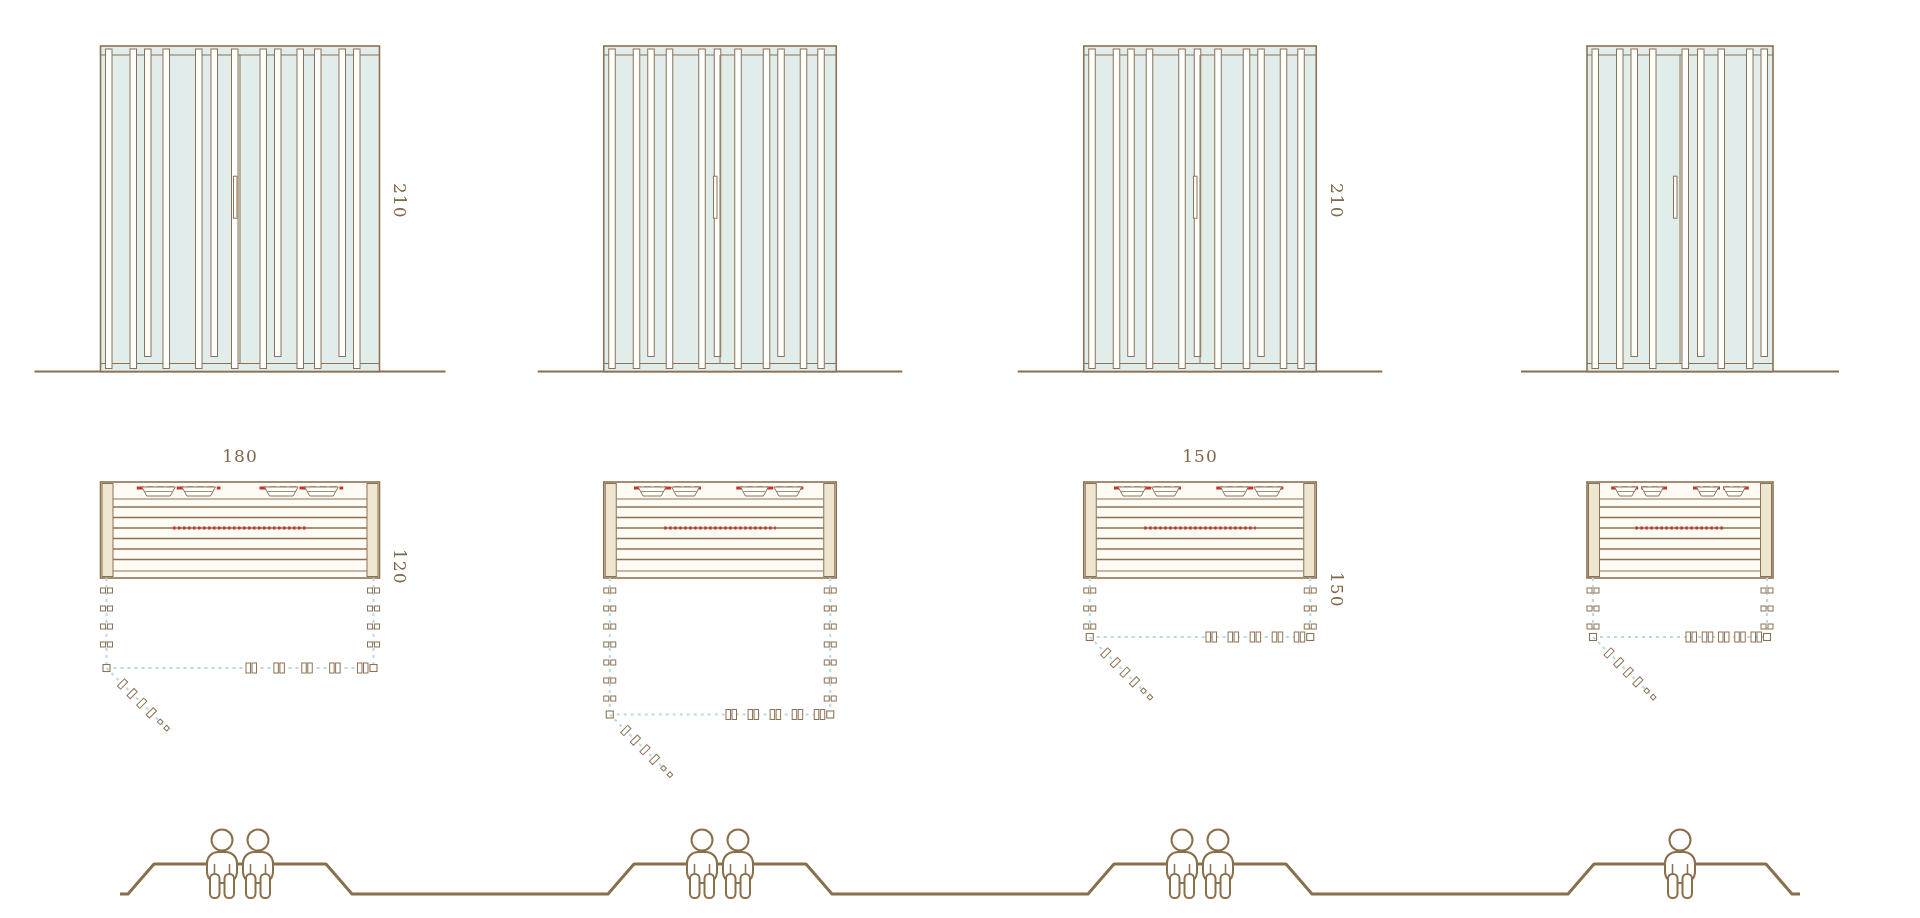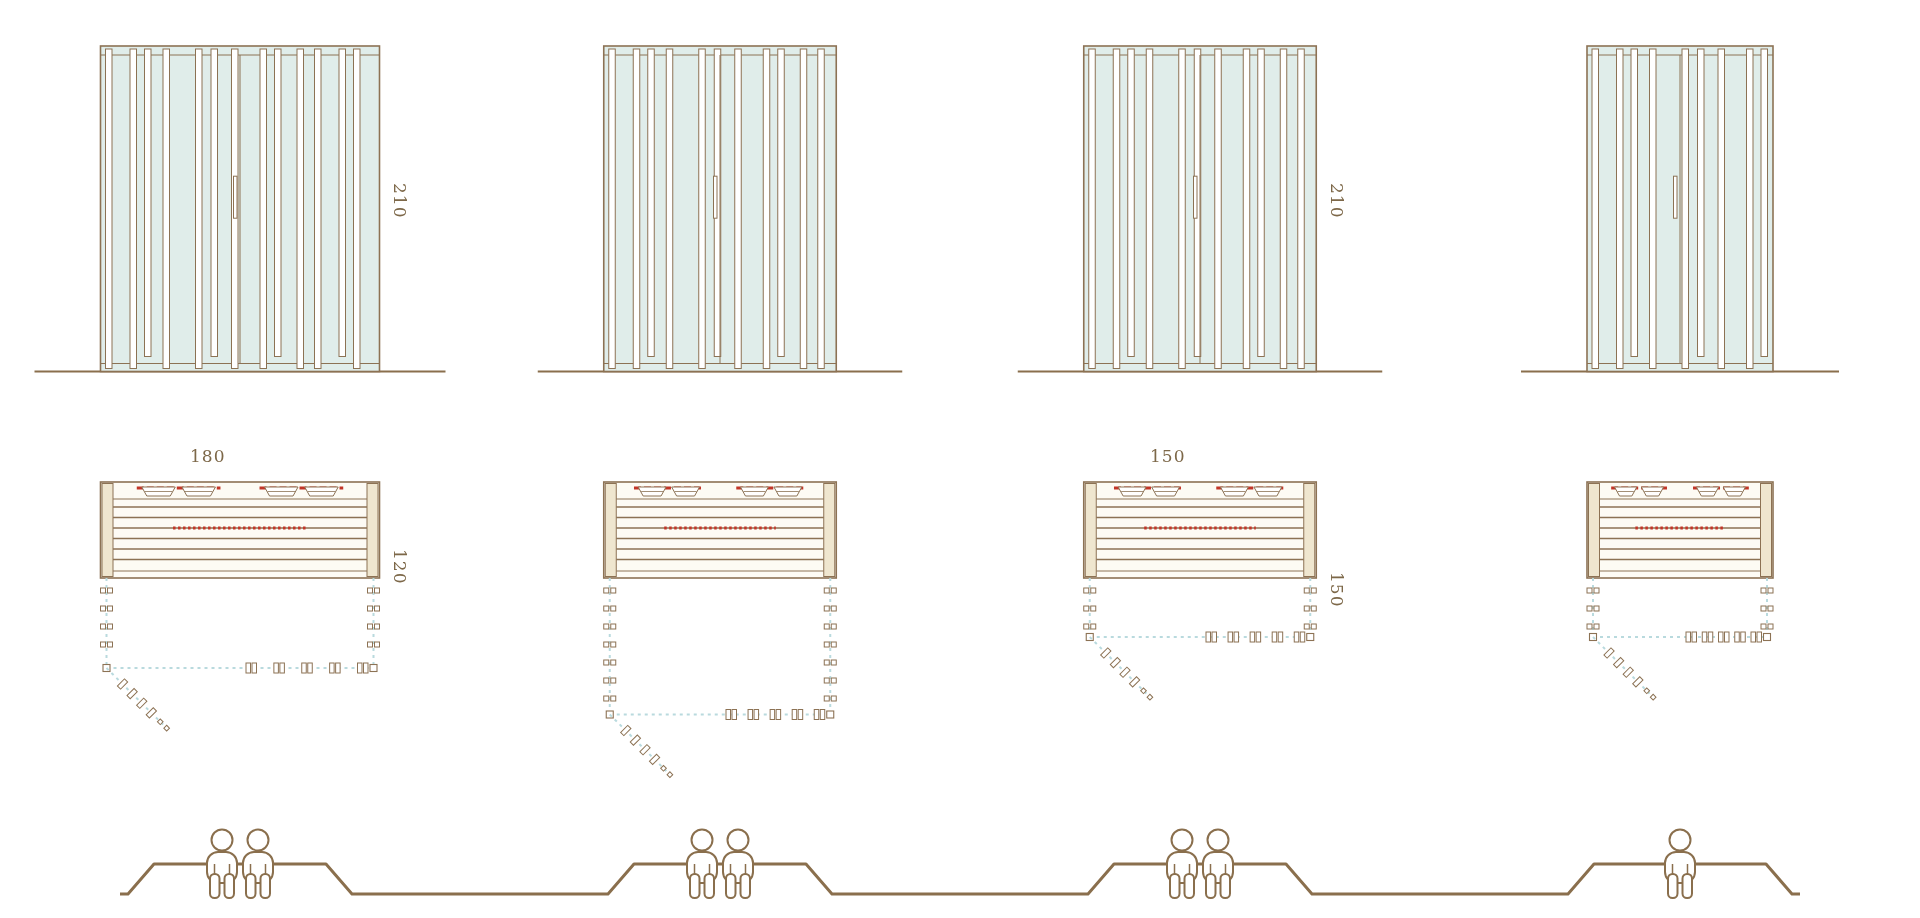--- a/index.html
+++ b/index.html
@@ -4,21 +4,21 @@
 <style>
   * { margin:0; padding:0; box-sizing:border-box; }
   html,body { background:#ffffff; }
   body { font-family:"DejaVu Serif", serif; }
   .canvas { position:relative; width:1920px; height:918px; background:#ffffff; overflow:hidden; }
   .col { position:absolute; top:0; width:480px; height:918px; }
   #col-0{left:0} #col-1{left:480px} #col-2{left:960px} #col-3{left:1440px}
   .col-svg { position:absolute; left:0; top:0; display:block; }
   .dim { position:absolute; color:#7d6849; font-size:17px; letter-spacing:1px; line-height:1.2; }
   .dim-v { writing-mode:vertical-rl; }
-  .dim-hz { }
+  .dim-hz { text-align:center; }
   #ground-svg { position:absolute; left:0; top:790px; display:block; }
 </style>
 </head>
 <body>
 
 <div class="canvas">
 
   <div class="col" id="col-0">
     <svg id="col-svg-0" class="col-svg" width="480" height="800">
         <line x1="34.5" y1="371.5" x2="445.5" y2="371.5" stroke="#8a6f4d" stroke-width="2.2" fill="none"></line>

